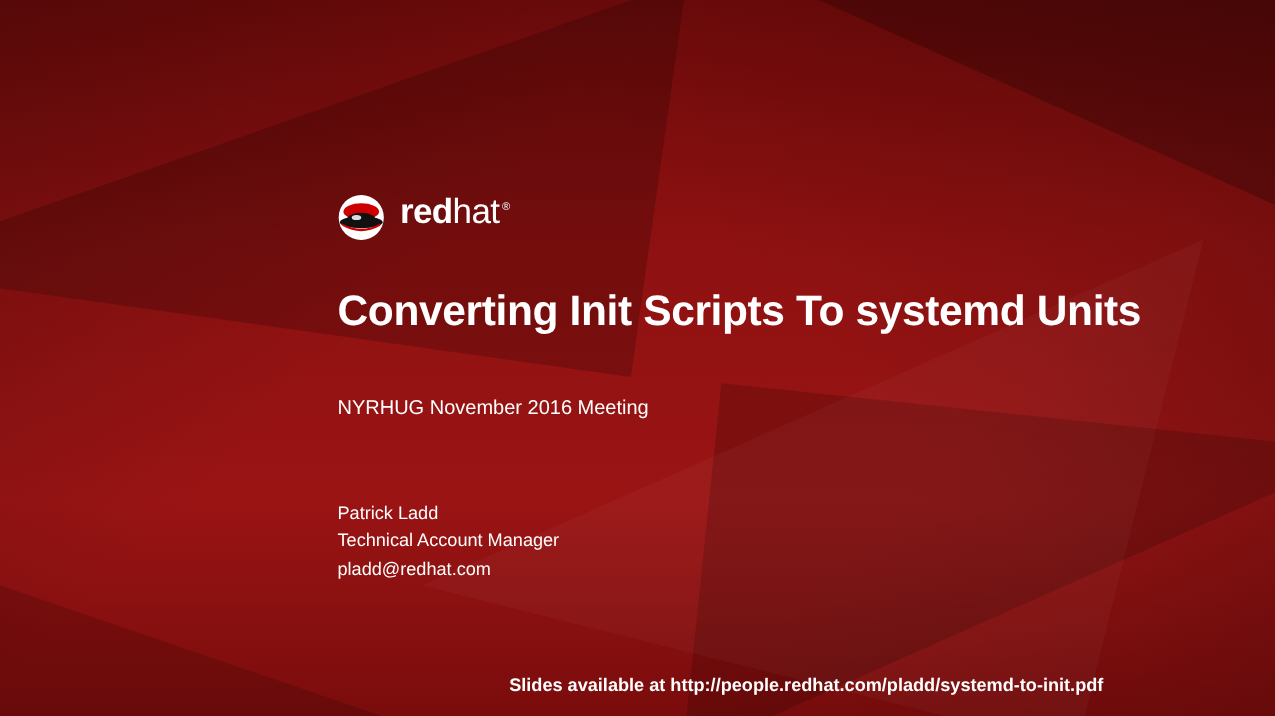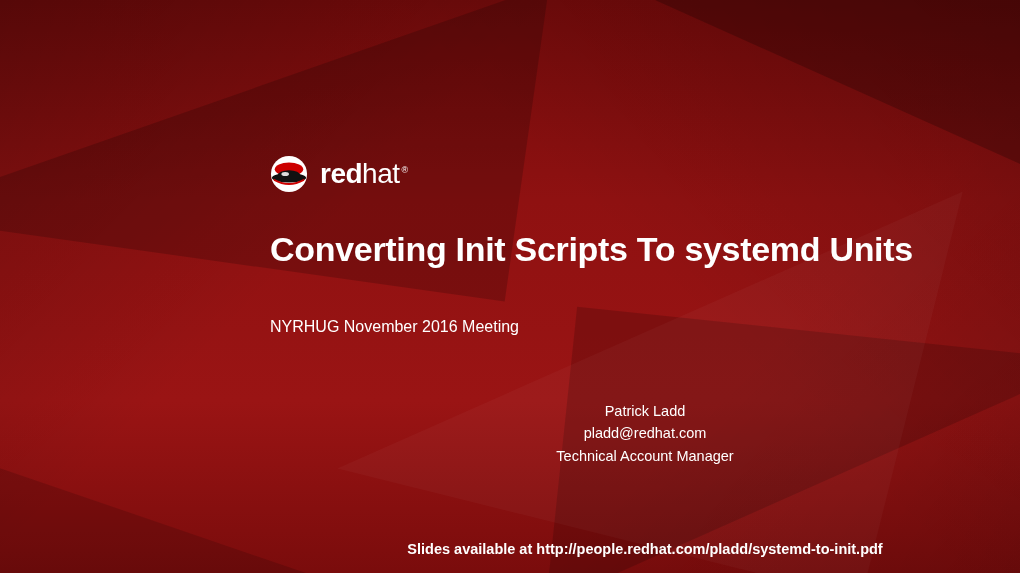--- a/index.html
+++ b/index.html
@@ -46,21 +46,21 @@
 
     .content {
       position: relative;
       z-index: 2;
       padding: 155px 0 0 270px;
       height: 100%;
     }
 
     .logo-row {
       display: flex;
-      align-items: center;
+      align-items: flex-start;
       gap: 12px;
       margin-bottom: 36px;
     }
     .fedora-mark {
       width: 38px;
       height: 38px;
     }
     .wordmark {
       font-size: 28px;
       font-weight: 400;
@@ -81,21 +81,20 @@
     .subtitle {
       font-size: 16px;
       font-weight: 400;
       margin-bottom: 64px;
     }
     .author-block {
       font-size: 14.5px;
       font-weight: 500;
       line-height: 1.55;
       margin-bottom: 74px;
-      text-align: center;
     }
     .slides-link {
       font-size: 14.5px;
       font-weight: 600;
       text-align: center;
     }
   </style>
 </head>
 <body>
 
@@ -124,19 +123,19 @@
       <span class="bold">red</span><span>hat</span><span class="tm">®</span>
     </span>
   </div>
 
   <h1 class="title">Converting Init Scripts To systemd Units</h1>
 
   <div class="subtitle">NYRHUG November 2016 Meeting</div>
 
   <div class="author-block">
     <div>Patrick Ladd</div>
+    <div>Technical Account Manager</div>
     <div>pladd@redhat.com</div>
-    <div>Technical Account Manager</div>
   </div>
 
   <div class="slides-link">Slides available at http://people.redhat.com/pladd/systemd-to-init.pdf</div>
 
 </div>
 
 </body></html>

